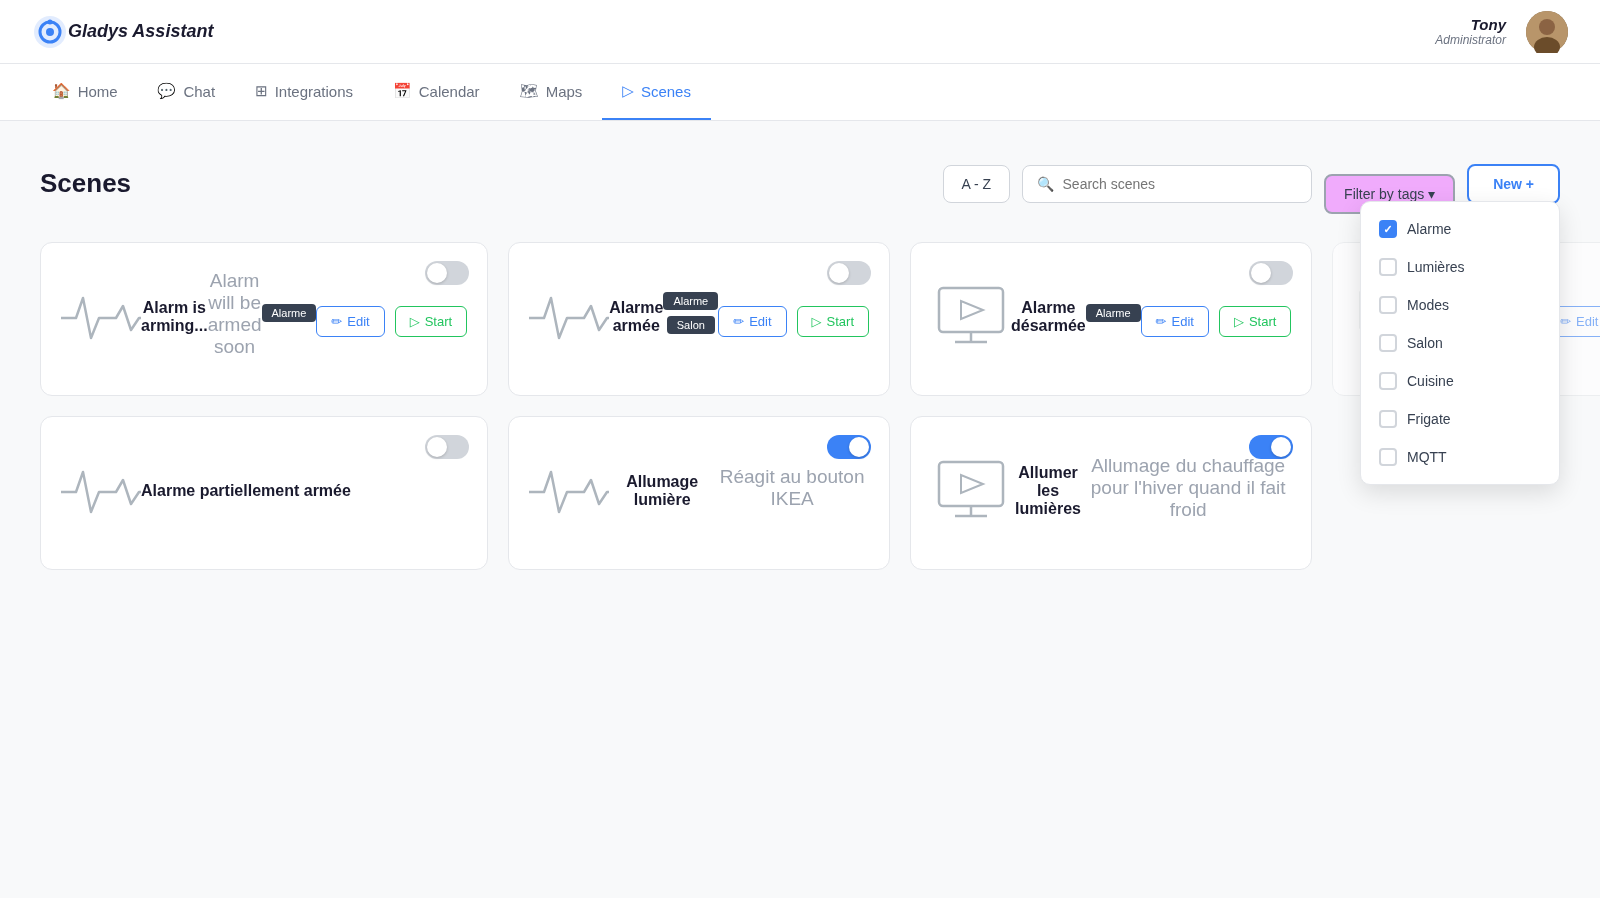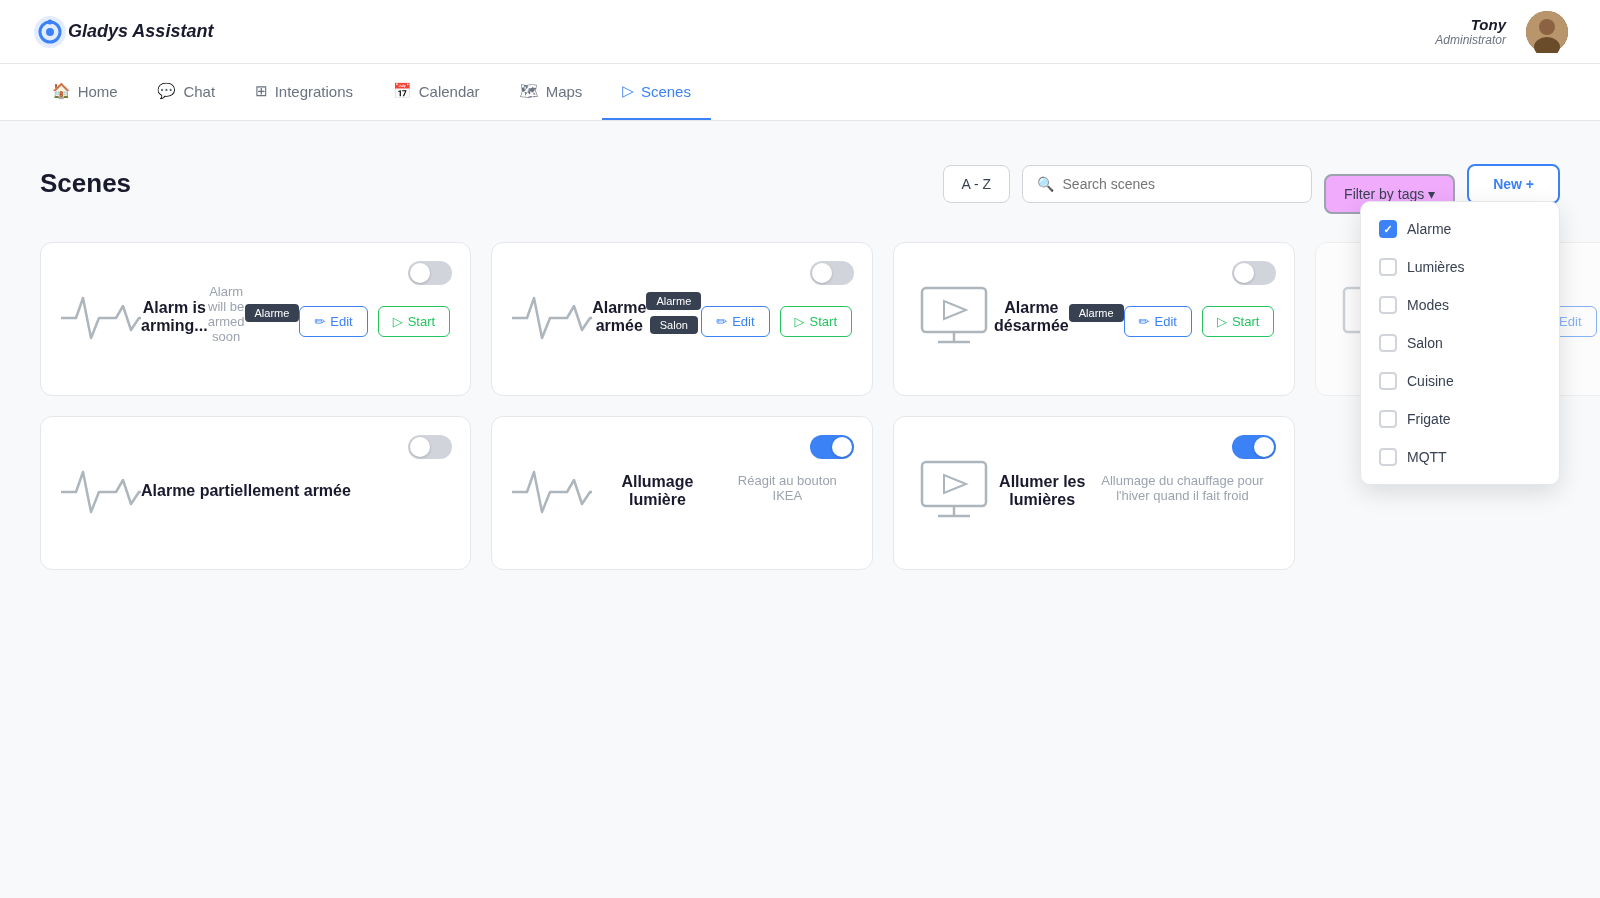--- a/index.html
+++ b/index.html
@@ -251,21 +251,21 @@
     }
 
     .scene-title {
       font-size: 16px;
       font-weight: 600;
       color: #1a1a2e;
       text-align: center;
       margin-bottom: 8px;
     }
     .scene-desc {
-      font-size: 13px;
+      font-size: 19px;
       color: #9ca3af;
       text-align: center;
       margin-bottom: 14px;
     }
     .scene-tags {
       display: flex;
       flex-wrap: wrap;
       gap: 6px;
       justify-content: center;
       margin-bottom: 16px;

